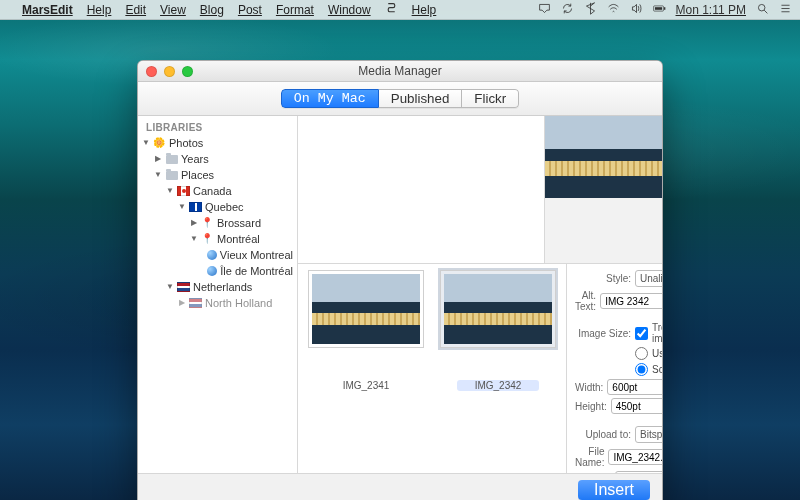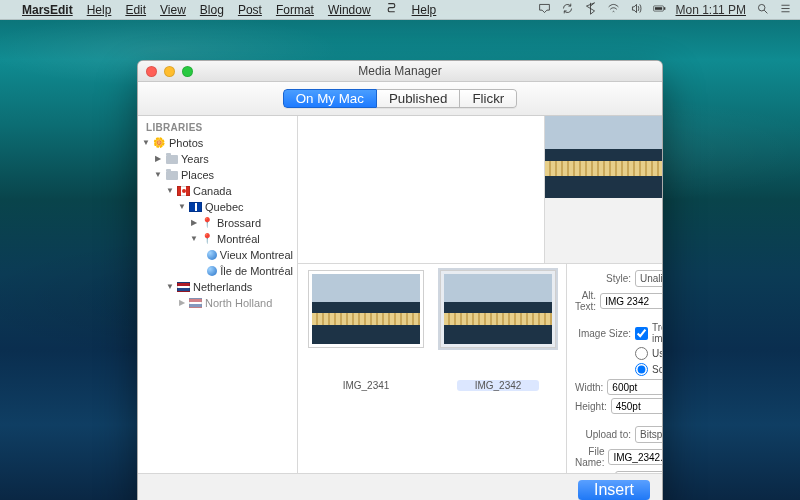--- a/index.html
+++ b/index.html
@@ -56,21 +56,21 @@
   }
   .seg{display:flex;font-size:11px;border-radius:4px;overflow:hidden;box-shadow:0 1px 0 rgba(0,0,0,.05)}
   .seg button{
     border:1px solid #b9b9b9;background:linear-gradient(#fff,#f2f2f2);
     padding:2px 12px;height:19px;line-height:14px;color:#333;
   }
   .seg button+button{border-left:0}
   .seg button:first-child{border-radius:4px 0 0 4px}
   .seg button:last-child{border-radius:0 4px 4px 0}
   .seg button.active{
-    background:linear-gradient(#4a9eff,#1e7bff);color:#fff;border-color:#1864d1;
+    background:linear-gradient(#4a9eff,#1e7bff);color:#fff;border-color:#1864d1;font-family:Liberation Mono, monospace;
   }
 
   .content{flex:1;display:flex;min-height:0}
 
   
   .sidebar{
     width:160px;background:#fff;border-right:1px solid #d8d8d8;
     font-size:11px;color:#333;padding-top:4px;overflow:hidden;
   }
   .sidebar .hdr{font-size:10px;color:#8a8a8a;font-weight:600;letter-spacing:.3px;padding:2px 8px}

